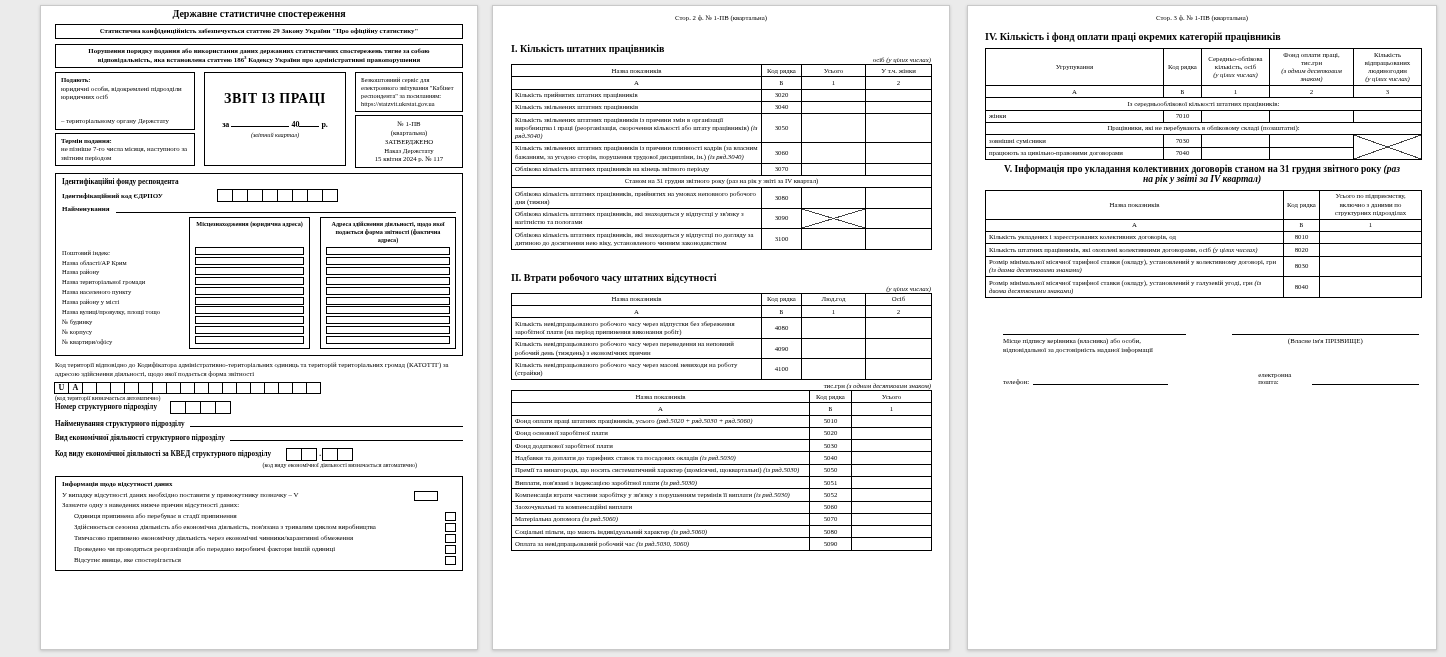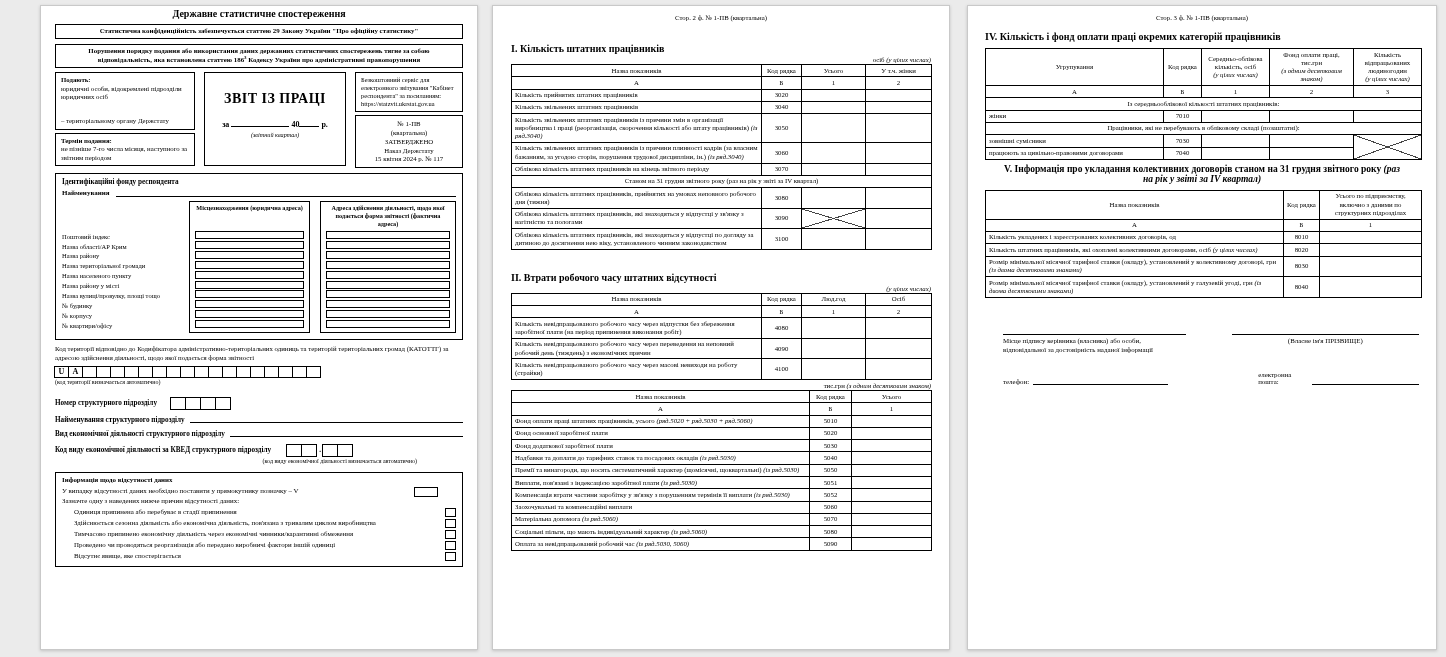--- a/index.html
+++ b/index.html
@@ -144,20 +144,33 @@
         <span>(квартальна)</span><br>
         <span>ЗАТВЕРДЖЕНО</span><br>
         <span>Наказ Держстату</span><br>
         <span>15 квітня 2024 р. № 117</span>
       </div>
     </div>
   </div>
 
   <div class="ident-box">
     <div class="b" style="font-size:7.2px">Ідентифікаційні фонду респондента</div>
+    <div class="ident-line">
+      <span class="b" style="width:128px">Ідентифікаційний код ЄДРПОУ</span>
+      <span class="cells" style="margin-left:28px">
+        <span class="cell"></span>
+          <span class="cell"></span>
+          <span class="cell"></span>
+          <span class="cell"></span>
+          <span class="cell"></span>
+          <span class="cell"></span>
+          <span class="cell"></span>
+          <span class="cell"></span>
+      </span>
+    </div>
     <div class="name-line">
       <span class="b">Найменування</span>
       <span class="uline"></span>
     </div>
 
     <div class="addr-wrap">
       <div class="addr-labels">
         <div class="addr-slot">Поштовий індекс</div>
         <div class="addr-slot">Назва області/АР Крим</div>
         <div class="addr-slot">Назва району</div>
@@ -255,21 +268,21 @@
       <span class="cell sm"></span>
       <span class="cell sm"></span>
       <span class="cell sm"></span>
       <span class="cell sm"></span>
       <span class="cell sm"></span>
       <span class="cell sm"></span>
       <span class="cell sm"></span>
   </div>
   <div class="kat-note">(код території визначається автоматично)</div>
 
-  <div class="struct-line" style="margin-top:12px">
+  <div class="struct-line" style="margin-top:0">
     <span>Номер структурного підрозділу</span>
     <span class="cells" style="margin-left:14px">
       <span class="cell"></span>
         <span class="cell"></span>
         <span class="cell"></span>
         <span class="cell"></span>
     </span>
   </div>
   <div class="struct-line">
     <span>Найменування структурного підрозділу</span>

